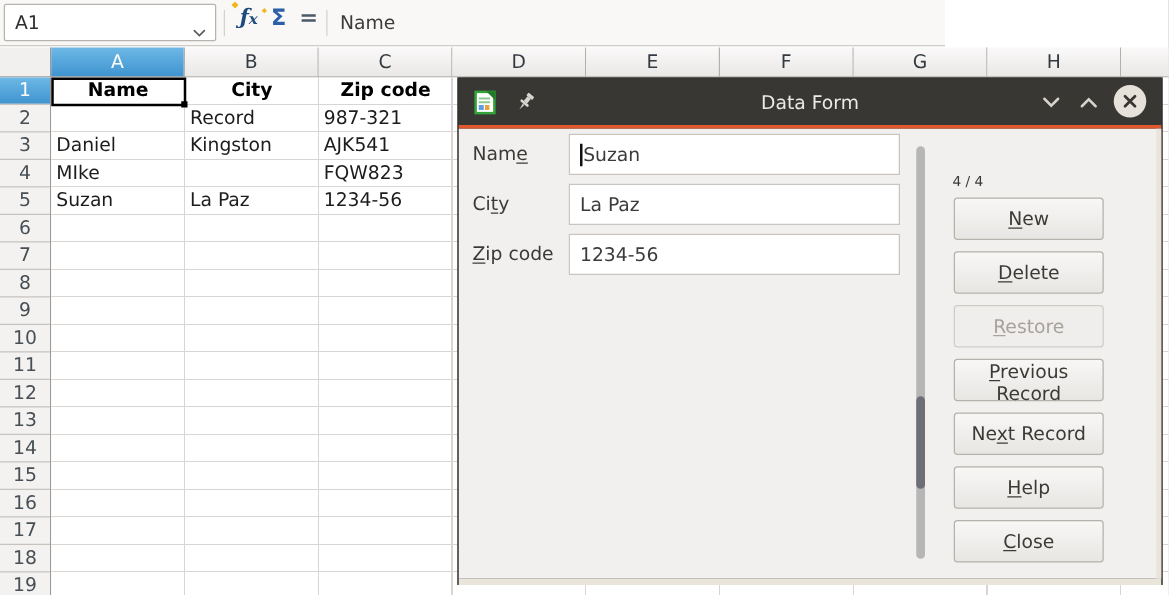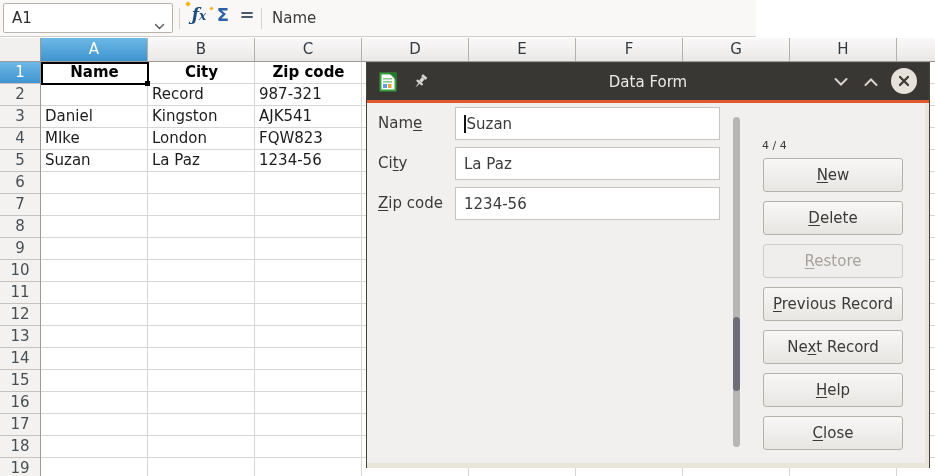--- a/index.html
+++ b/index.html
@@ -56,21 +56,21 @@
   .frame-right { position:absolute; right:0; top:0; bottom:0; width:4px; background:#eae5da; }
 
   .field-label { position:absolute; left:11px; width:75px; height:33px; line-height:33px; font-size:15px; color:#3c3a37; white-space:nowrap; }
   .field-input { position:absolute; left:88px; width:265px; height:33px; background:#fff; border:1px solid #c8c4bf; display:flex; align-items:center; padding-left:8px; font-size:15px; color:#3b3b3b; cursor:text; }
   .caret { display:inline-block; width:1.5px; height:18px; background:#111; margin-right:1px; }
 
   .dlg-scrollbar { position:absolute; left:366px; top:14px; width:7px; height:330px; background:#b6b6b6; border-radius:4px; }
   .dlg-scroll-thumb { position:absolute; left:0; top:200px; width:7px; height:74px; background:#6e6e77; border-radius:4px; cursor:grab; }
 
   .record-indicator { position:absolute; left:395px; top:19px; font-size:11px; color:#3b3b3b;margin-top:17px; }
-  .dlg-btn { position:absolute; left:396px; width:140px; height:34px; background:linear-gradient(#f8f7f6,#e8e6e3); border:1px solid #b5b1ab; border-radius:3px; font-family:inherit; font-size:15px; color:#3c3a37; cursor:pointer; }
+  .dlg-btn { position:absolute; left:396px; width:120px; height:34px; background:linear-gradient(#f8f7f6,#e8e6e3); border:1px solid #b5b1ab; border-radius:3px; font-family:inherit; font-size:15px; color:#3c3a37; cursor:pointer; }
   .dlg-btn.disabled { color:#a6a29c; background:#f0eeec; border-color:#cfccc7; cursor:default; }
   .dlg-btn u { text-decoration:underline; text-underline-offset:2px; }
   .field-label u { text-decoration:underline; text-underline-offset:2px; }
 </style>
 </head>
 <body>
 
 <div id="app">
 
   <div class="formula-bar">
@@ -142,21 +142,20 @@
     <div class="cell hdr" style="left:214px; top:0;">Zip code</div>
 
     <div class="cell" style="left:107px; top:22px;">Record</div>
     <div class="cell" style="left:214px; top:22px;">987-321</div>
 
     <div class="cell" style="left:107px; top:44px;">Kingston</div>
     <div class="cell" style="left:0; top:44px;">Daniel</div>
     <div class="cell" style="left:214px; top:44px;">AJK541</div>
 
     <div class="cell" style="left:0; top:66px;">MIke</div>
-    <div class="cell" style="left:107px; top:66px;">London</div>
     <div class="cell" style="left:214px; top:66px;">FQW823</div>
 
     <div class="cell" style="left:0; top:88px;">Suzan</div>
     <div class="cell" style="left:107px; top:88px;">La Paz</div>
     <div class="cell" style="left:214px; top:88px;">1234-56</div>
 
     <div class="sel-border">
       <div class="sel-handle"></div>
     </div>
   </div>

